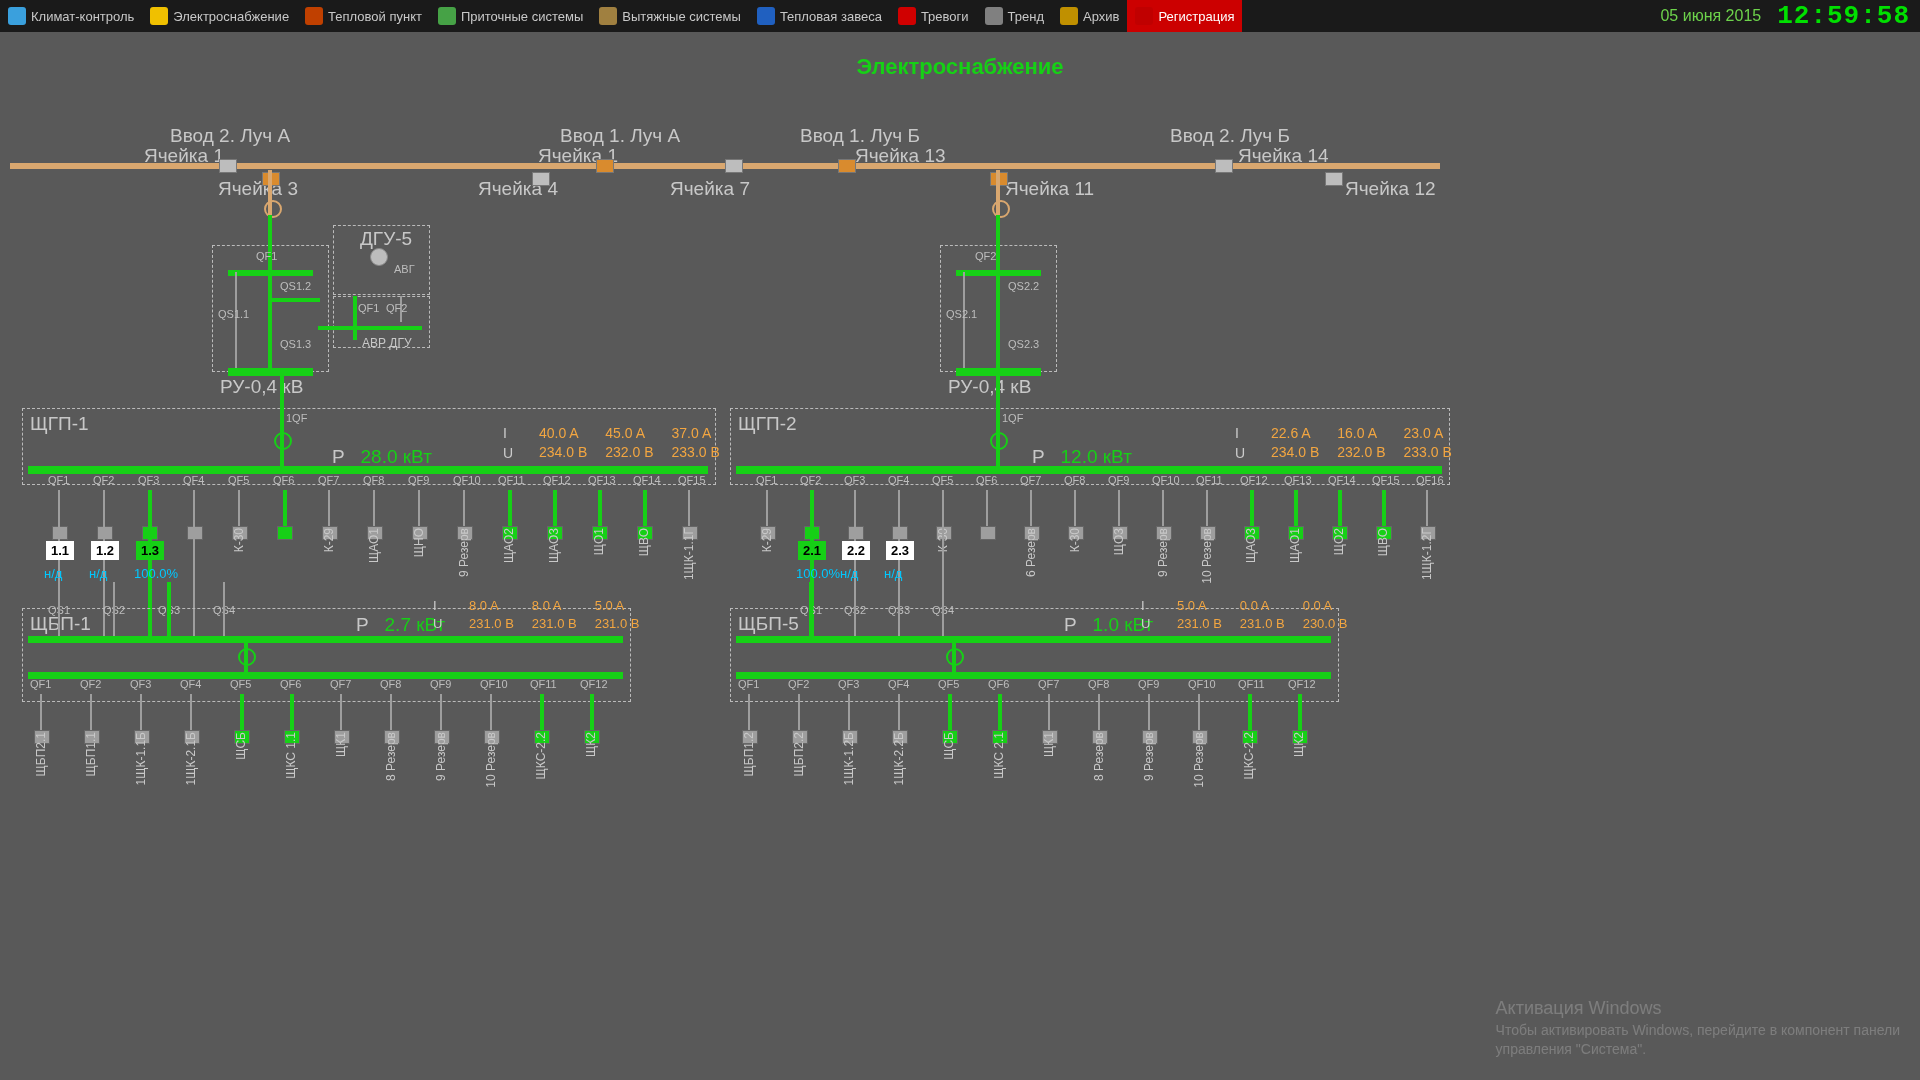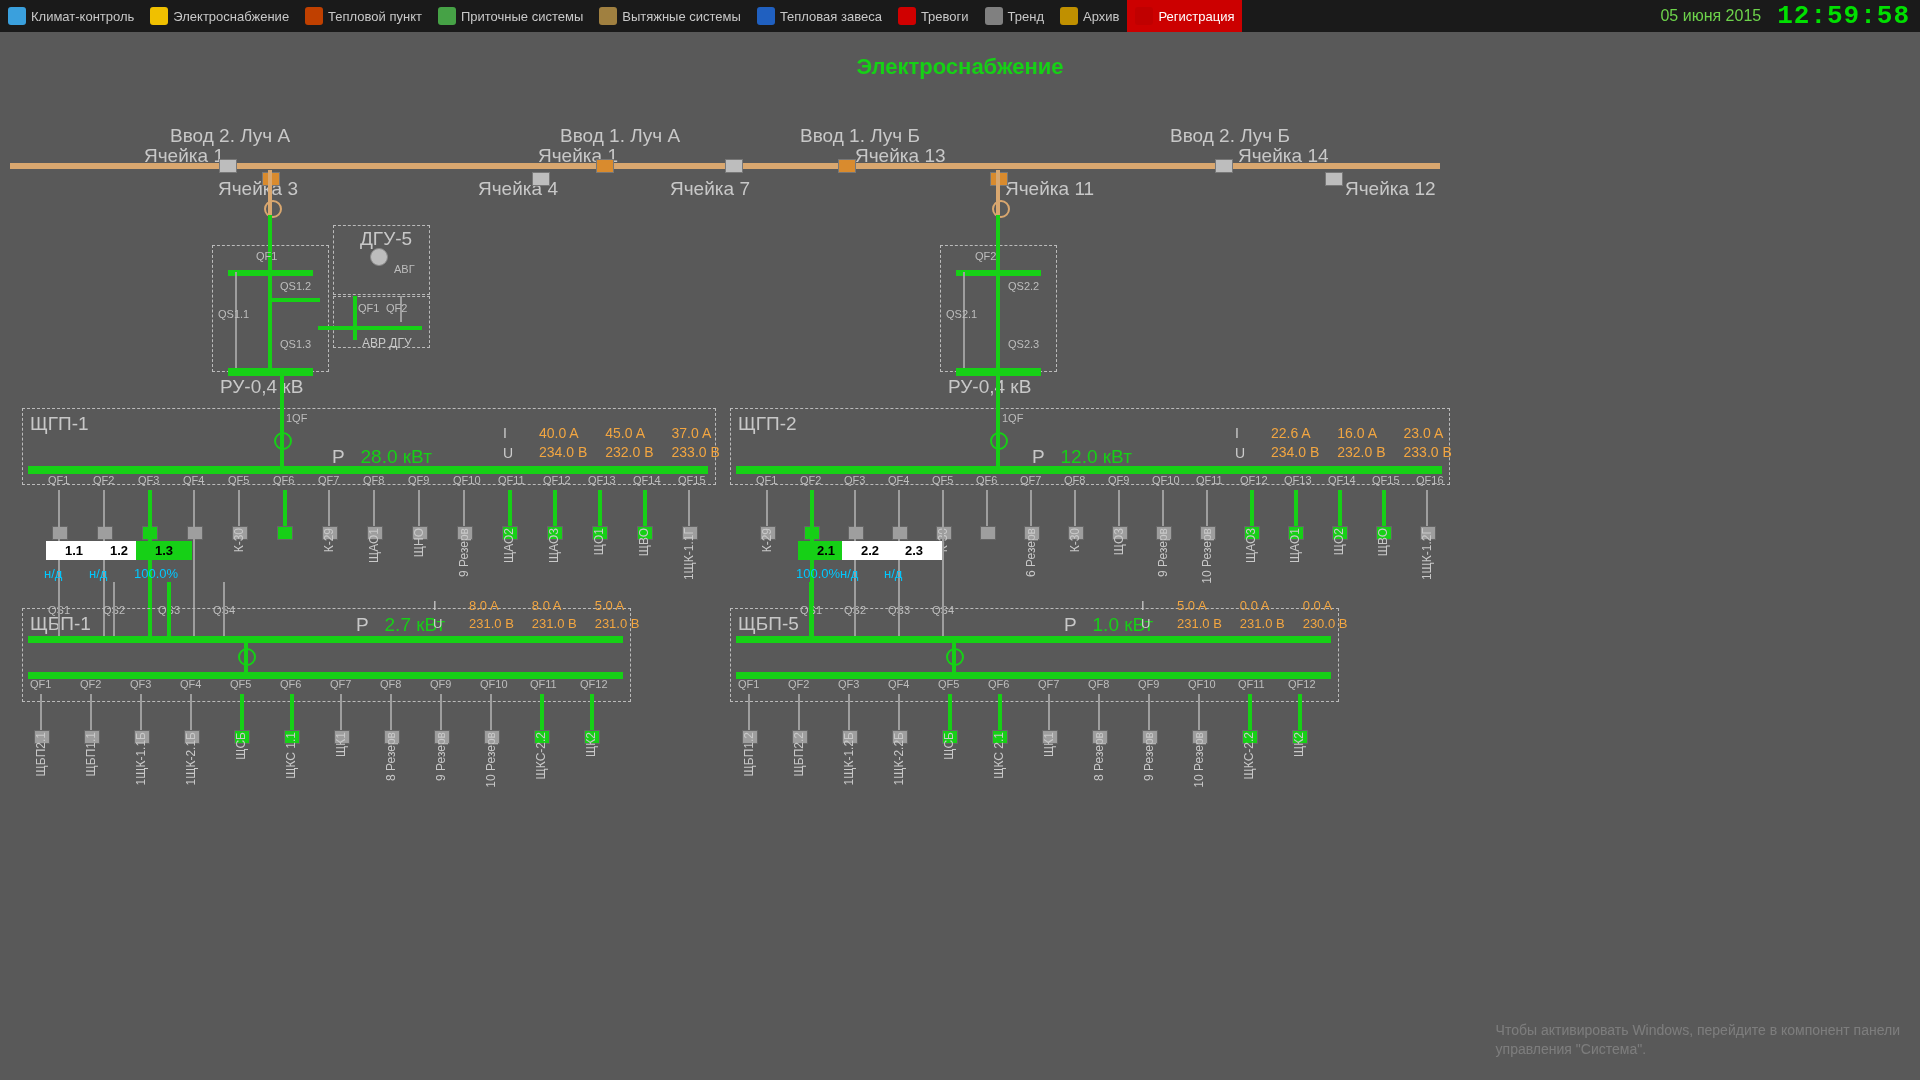--- a/index.html
+++ b/index.html
@@ -14,21 +14,21 @@
 .bus{position:absolute;background:#d9a76f;height:4px}
 .busG{position:absolute;background:#16d016;height:6px}
 .dash{position:absolute;border:1px dashed #bbb}
 .vline{position:absolute;width:2px;background:#9e9e9e}
 .vlineG{position:absolute;width:4px;background:#16d016}
 .qlbl{position:absolute;font-size:11px;color:#bdbdbd;white-space:nowrap}
 .qtbl{position:absolute;font-size:14px;color:#f3a641}
 .qtbl .h{color:#ccc;display:inline-block;width:18px}
 .qtbl td{padding:0 8px;color:#f3a641}
 .gval{color:#16d016}
-.tag{position:absolute;background:#fff;color:#000;font-weight:bold;font-size:13px;padding:2px 19px}
+.tag{position:absolute;background:#fff;color:#000;font-weight:bold;font-size:13px;padding:2px 5px}
 .tagG{background:#16d016;color:#000}
 .cyan{color:#00c8ff;font-size:13px}
 .vtext{position:absolute;writing-mode:vertical-rl;transform:rotate(180deg);font-size:12px;color:#c8c8c8;white-space:nowrap}
 .ckt{position:absolute;width:10px;height:10px;border-radius:50%;background:#bdbdbd;border:1px solid #888}
 .brk{position:absolute;width:16px;height:12px;background:#bdbdbd;border:1px solid #777}
 .watermark{position:absolute;right:20px;bottom:20px;color:rgba(255,255,255,.22);font-size:14px;text-align:left;line-height:1.4}
 </style>
 </head>
 <body>
 
@@ -504,15 +504,16 @@
     <div style="position:absolute;left:1248px;top:694px;width:4px;height:44px;background:#16d016"></div>
     <div style="position:absolute;left:1242px;top:730px;width:14px;height:12px;background:#16d016;border:1px solid #666"></div>
     <div class="vtext" style="left:1242px;top:732px">ЩКС-2.2</div>
     <div class="qlbl" style="left:1288px;top:678px">QF12</div>
     <div style="position:absolute;left:1298px;top:694px;width:4px;height:44px;background:#16d016"></div>
     <div style="position:absolute;left:1292px;top:730px;width:14px;height:12px;background:#16d016;border:1px solid #666"></div>
     <div class="vtext" style="left:1292px;top:732px">ЩК2</div>
   </div>
 
 <div class="watermark">
+ <div style="font-size:18px">Активация Windows</div>
  <div>Чтобы активировать Windows, перейдите в компонент панели</div>
  <div>управления "Система".</div>
 </div>
 
 </body></html>

